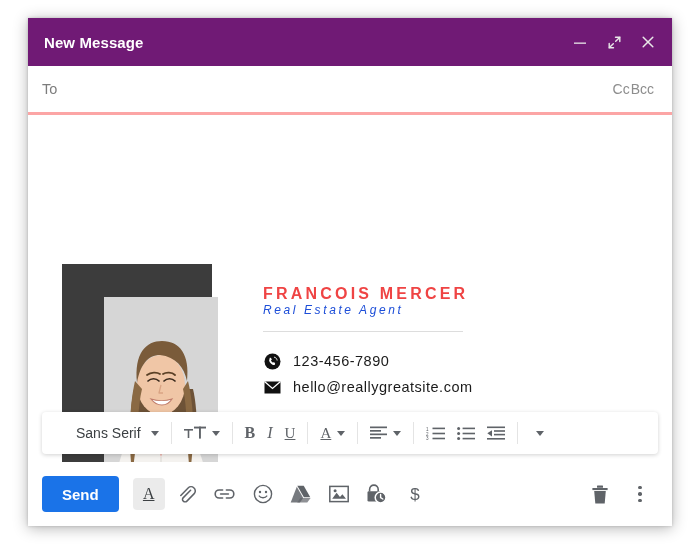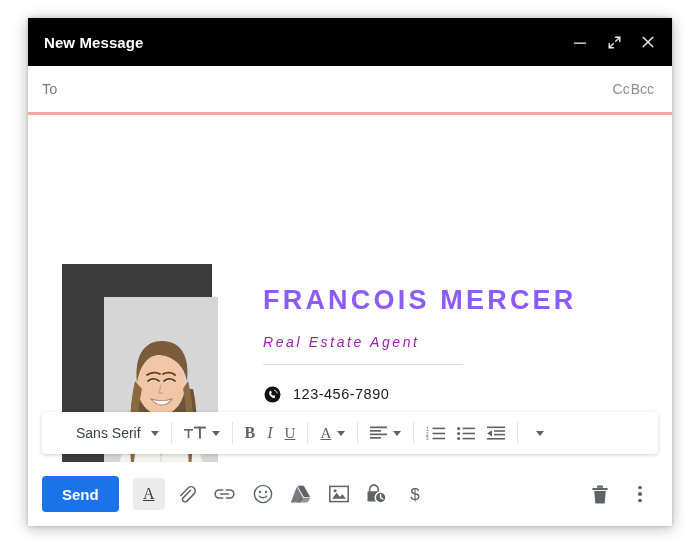--- a/index.html
+++ b/index.html
@@ -20,21 +20,21 @@
     height: 508px;
     background: #ffffff;
     box-shadow: 0 2px 14px rgba(0,0,0,0.30), 0 0 3px rgba(0,0,0,0.18);
     display: flex;
     flex-direction: column;
   }
 
   
   .titlebar {
     height: 48px;
-    background: #000000;
+    background: #701a75;
     display: flex;
     align-items: center;
     padding: 0 14px 0 16px;
     flex: none;
   }
   .titlebar-title {
     color: #ffffff;
     font-size: 15px;
     font-weight: bold;
     letter-spacing: 0.1px;
@@ -113,32 +113,32 @@
   .photo svg { display: block; }
 
   
   .sig-text {
     position: absolute;
     left: 235px;
     top: 170px;
     width: 340px;
   }
   .sig-name {
-    font-size: 27px;
+    font-size: 16px;
     font-weight: bold;
     letter-spacing: 3.2px;
-    color: #8b5cf6;
+    color: #ef4444;
     white-space: nowrap;
   }
   .sig-role {
-    font-size: 14px;
+    font-size: 12px;
     font-style: italic;
     letter-spacing: 2.6px;
-    color: #a21caf;
-    margin-top: 18px;
+    color: #1d4ed8;
+    margin-top: 0;
   }
   .sig-divider {
     margin-top: 14px;
     width: 200px;
     height: 1px;
     background: #dddddd;
   }
   .contact-list {
     margin-top: 20px;
     display: flex;

